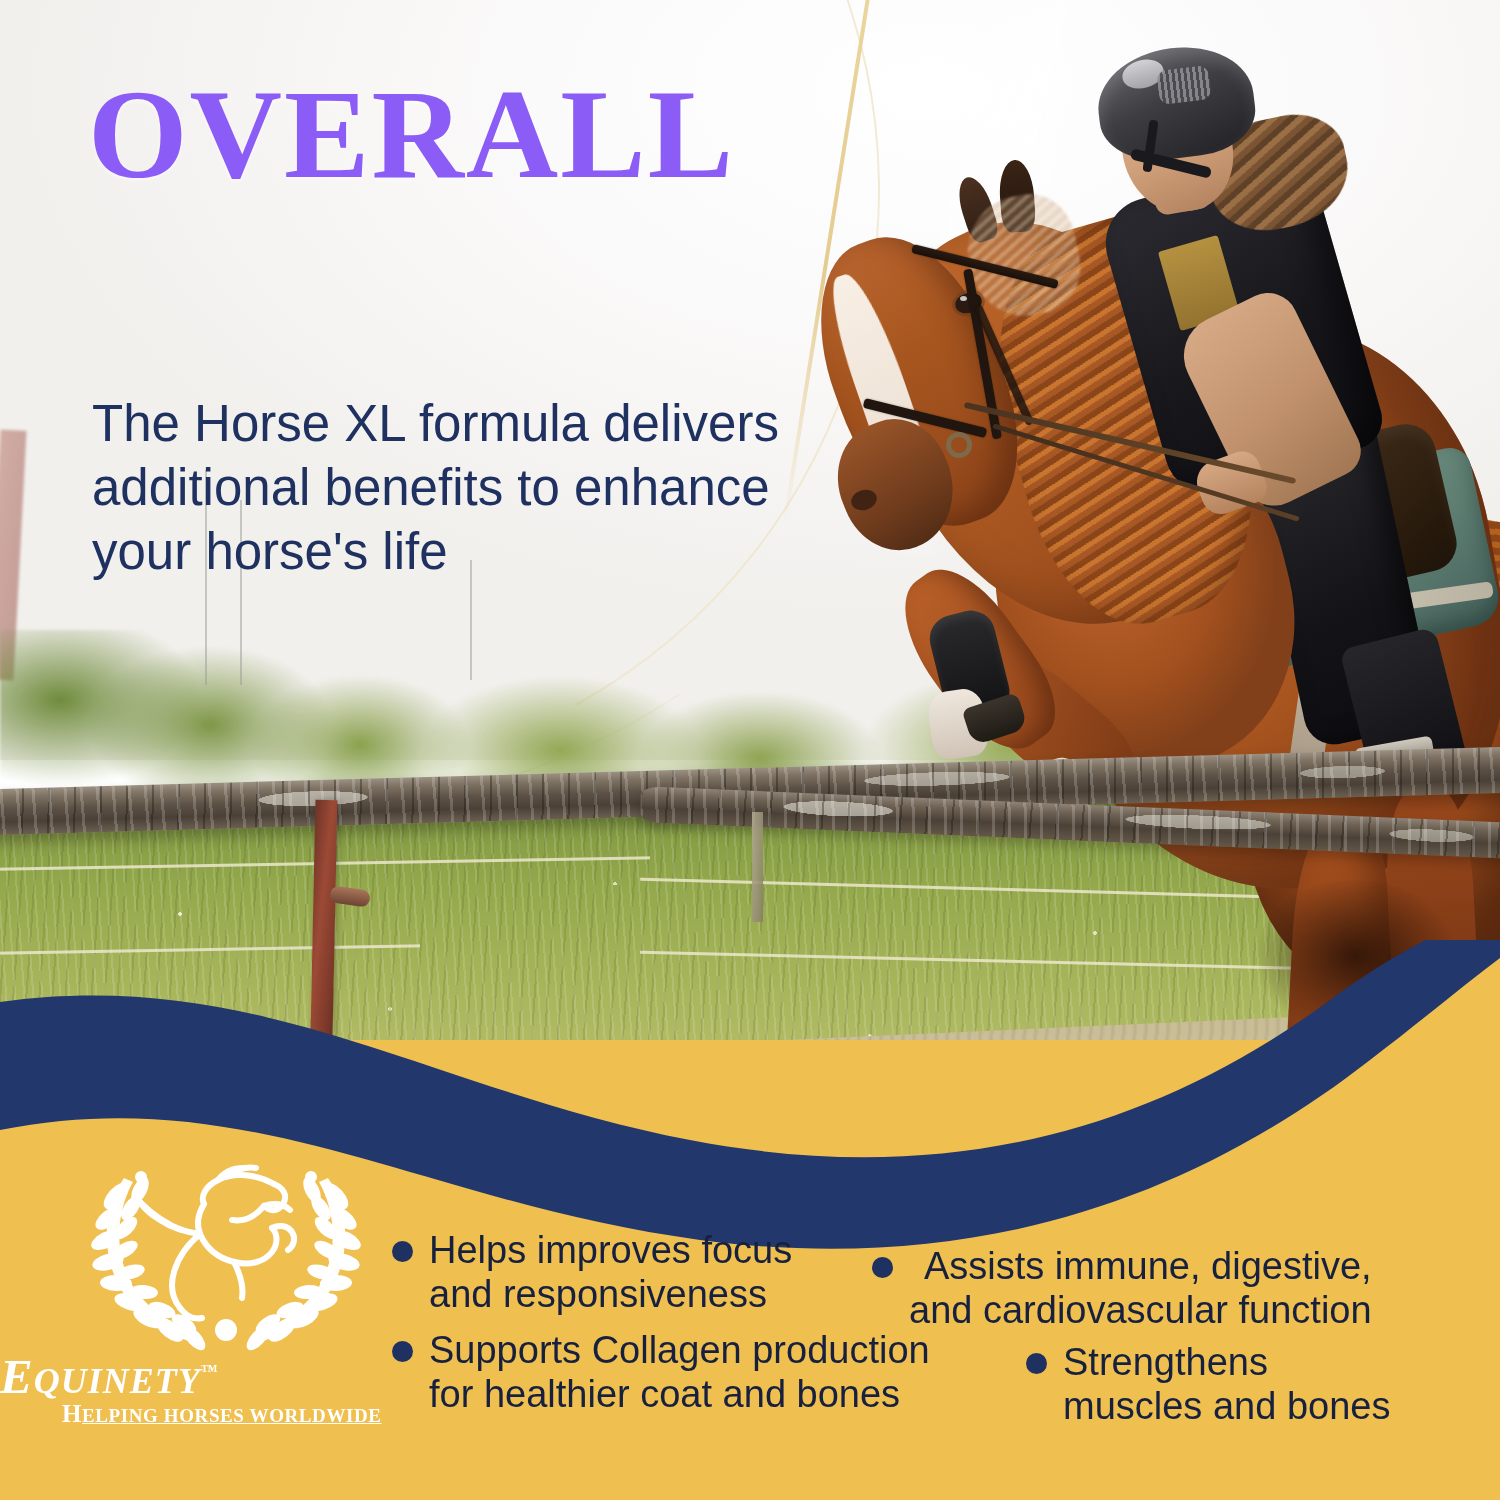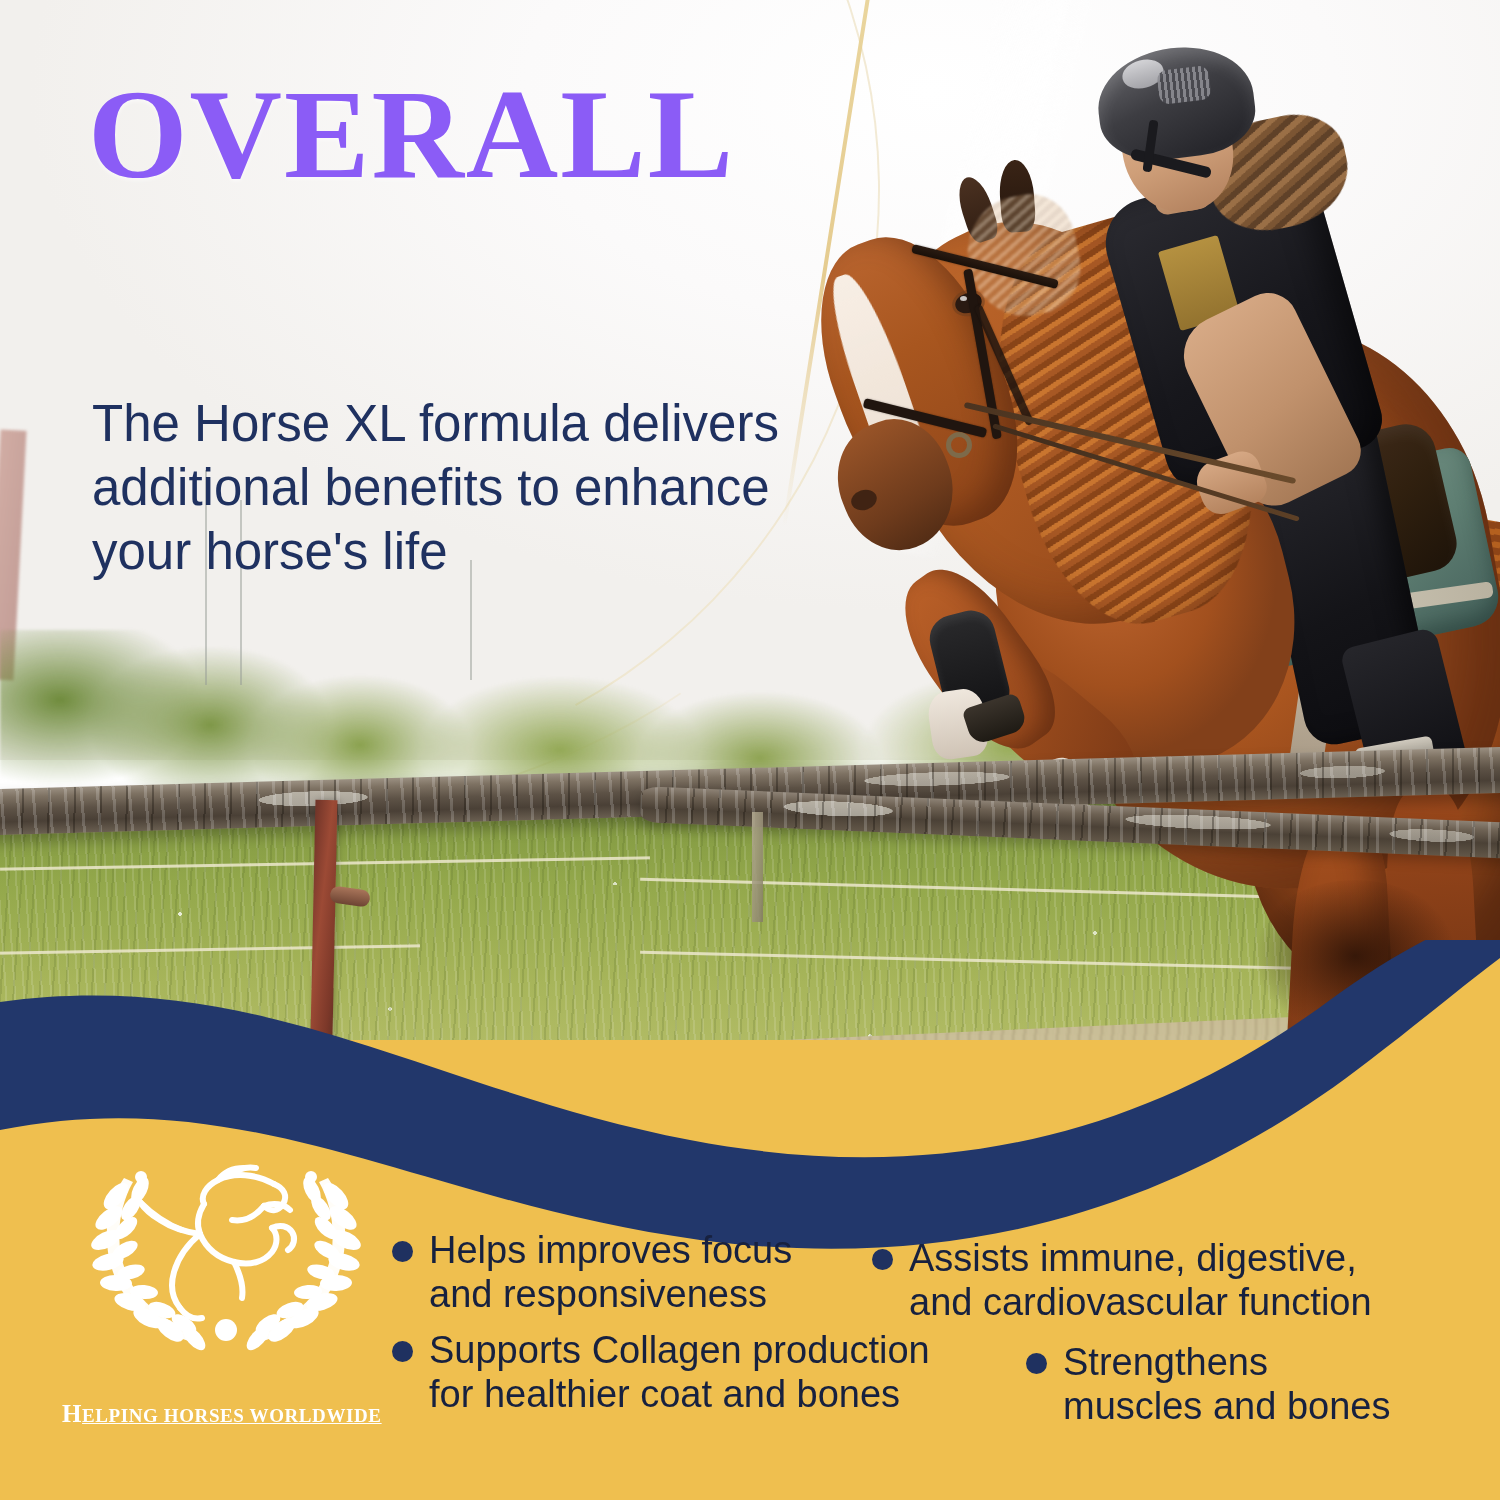--- a/index.html
+++ b/index.html
@@ -468,21 +468,21 @@
   .bullets { position:absolute; left:392px; top:1228px; width:1080px; height:220px; }
   .bullet { position:absolute; display:flex; gap:16px; align-items:flex-start; }
   .bullet .dot {
     width:21px; height:21px; border-radius:50%; background:#1f3160; flex:0 0 auto; margin-top:13px;
   }
   .bullet .txt {
     color:#17213f; font-size:38px; line-height:1.17; font-weight:500;
     font-family:"Liberation Sans", sans-serif;
   }
   .b-tl { left:0;    top:0;   width:460px; }
-  .b-tr { left:480px; top:8px;  width:600px; }
+  .b-tr { left:480px; top:16px;  width:600px;text-align:right; }
   .b-bl { left:0;    top:100px; width:600px; }
   .b-br { left:634px; top:112px; width:430px; }
 </style>
 </head>
 <body>
 
 <div id="canvas">
 
   <div class="photo">
     <div class="sky"></div>
@@ -653,20 +653,21 @@
           <path d="M102,146 C108,154 116,158 124,156"></path>
           <path d="M156,100 C162,112 166,124 164,136"></path>
           <path d="M194,66 C202,62 210,64 214,70 C218,76 216,84 210,88"></path>
           <path d="M186,44 C196,40 206,42 212,48"></path>
           <path d="M140,18 C146,10 156,6 166,6"></path>
           <path d="M150,14 C158,8 168,4 178,6"></path>
         </g>
       </g>
     </svg>
   </div>
+  <div class="logo-word"><span>E</span><span class="small">QUINETY</span><span class="logo-tm">™</span></div>
   <div class="logo-tag"><span>H</span><span class="small">ELPING HORSES WORLDWIDE</span></div>
 
   <div class="bullets">
     <div class="bullet b-tl">
       <span class="dot"></span>
       <span class="txt">
         <span>Helps improves focus</span><br>
         <span>and responsiveness</span>
       </span>
     </div>

